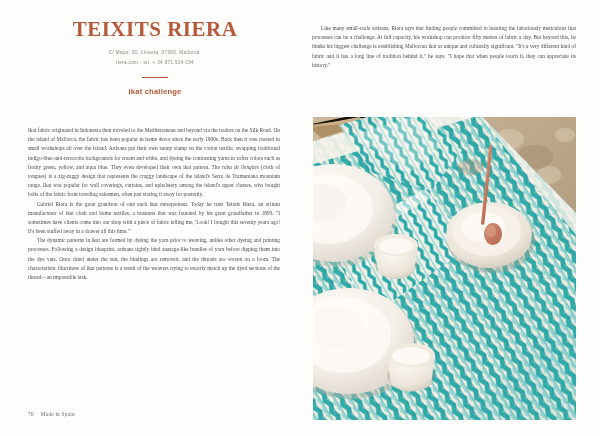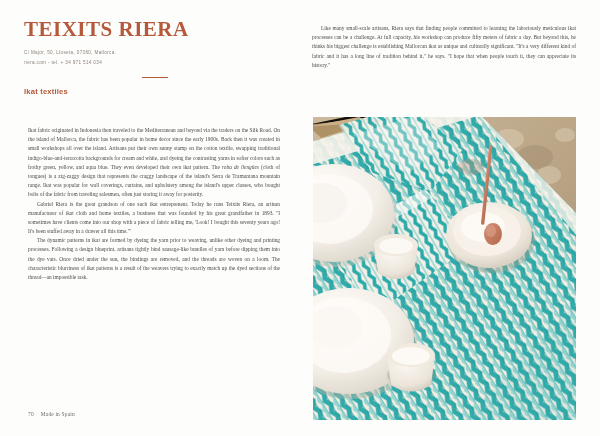--- a/index.html
+++ b/index.html
@@ -20,20 +20,21 @@
     height: 436px;
     background: #fdfdfc;
   }
 
   
   .masthead {
     position: absolute;
     left: 24px;
     top: 18px;
     width: 262px;
+    text-align: center;
   }
   .brand-title {
     font-family: "Liberation Serif", serif;
     font-weight: bold;
     font-size: 21px;
     letter-spacing: 0.5px;
     color: #b5593a;
     margin: 0;
     line-height: 1.1;
   }
@@ -117,21 +118,21 @@
 
 <div class="page">
 
   <div class="masthead">
     <h1 class="brand-title">TEIXITS RIERA</h1>
     <div class="brand-address">
       <div>C/ Major, 50, Lloseta, 07360, Mallorca.</div>
       <div>riera.com - tel. + 34 971 514 034</div>
     </div>
     <div class="rule"></div>
-    <div class="kicker">Ikat textiles</div>
+    <div class="kicker">Ikat challenge</div>
   </div>
 
   <div class="col-left">
     <p><span>Ikat fabric originated in Indonesia then traveled to the Mediterranean and beyond via the traders on the Silk Road. On the island of Mallorca, the fabric has been popular in home decor since the early 1900s. Back then it was created in small workshops all over the island. Artisans put their own sunny stamp on the cotton textile, swapping traditional indigo-blue-and-terracotta backgrounds for cream and white, and dyeing the contrasting yarns in softer colors such as frothy green, yellow, and aqua blue. They even developed their own ikat pattern. The </span><span class="it">roba de llengües</span><span> (cloth of tongues) is a zig-zaggy design that represents the craggy landscape of the island's Serra de Tramuntana mountain range. Ikat was popular for wall coverings, curtains, and upholstery among the island's upper classes, who bought bolts of the fabric from traveling salesmen, often just storing it away for posterity.</span></p>
     <p>Gabriel Riera is the great grandson of one such ikat entrepreneur. Today he runs Teixits Riera, an artisan manufacturer of ikat cloth and home textiles, a business that was founded by his great grandfather in 1893. "I sometimes have clients come into our shop with a piece of fabric telling me, 'Look! I bought this seventy years ago! It's been stuffed away in a drawer all this time.'"</p>
     <p>The dynamic patterns in ikat are formed by dyeing the yarn prior to weaving, unlike other dyeing and printing processes. Following a design blueprint, artisans tightly bind sausage-like bundles of yarn before dipping them into the dye vats. Once dried under the sun, the bindings are removed, and the threads are woven on a loom. The characteristic blurriness of ikat patterns is a result of the weavers trying to exactly match up the dyed sections of the thread—an impossible task.</p>
   </div>
 
   <div class="col-right">
     <p style="text-indent:9px">Like many small-scale artisans, Riera says that finding people committed to learning the laboriously meticulous ikat processes can be a challenge. At full capacity, his workshop can produce fifty meters of fabric a day. But beyond this, he thinks his biggest challenge is establishing Mallorcan ikat as unique and culturally significant. "It's a very different kind of fabric and it has a long line of tradition behind it," he says. "I hope that when people touch it, they can appreciate its history."</p>

